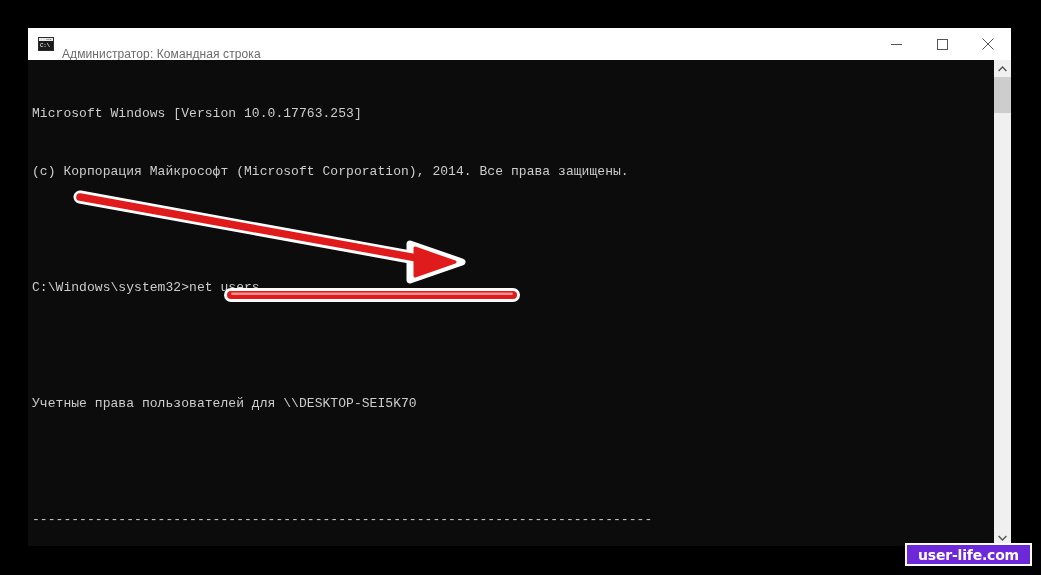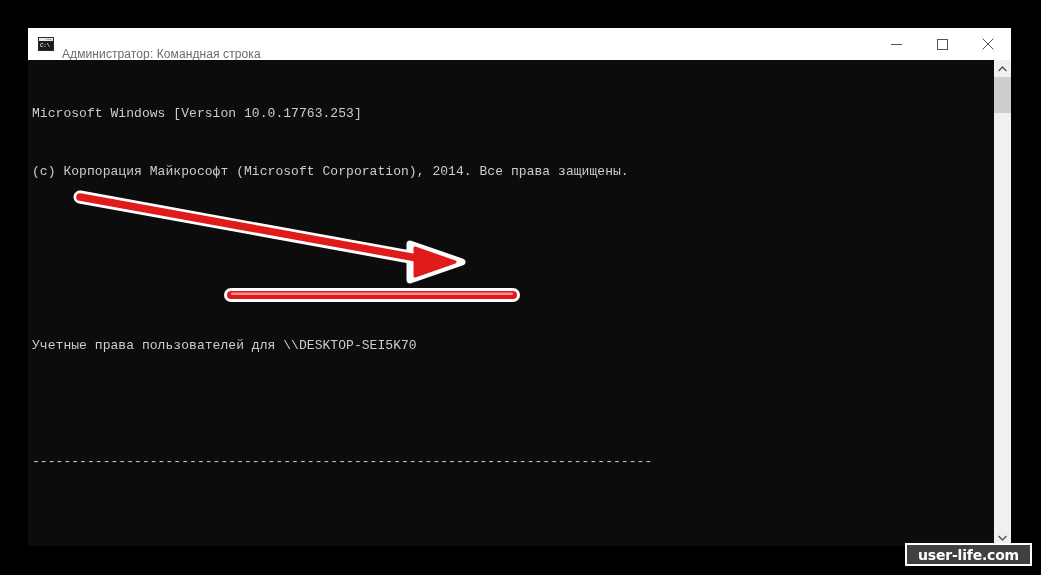--- a/index.html
+++ b/index.html
@@ -165,21 +165,21 @@
     z-index: 5;
   }
 
   
   #watermark {
     position: absolute;
     left: 905px;
     top: 543px;
     width: 127px;
     height: 23px;
-    background: #404040;
+    background: #6d28d9;
     border: 2px solid #ffffff;
     box-sizing: border-box;
     display: flex;
     align-items: center;
     justify-content: center;
     z-index: 8;
   }
   #watermark-text {
     color: #ffffff;
     font-family: "DejaVu Sans", sans-serif;
@@ -219,20 +219,21 @@
         </svg>
       </div>
     </div>
   </div>
 
   <div id="console-area">
     <div id="console-text">
       <div class="con-line">Microsoft Windows [Version 10.0.17763.253]</div>
       <div class="con-line">(c) Корпорация Майкрософт (Microsoft Corporation), 2014. Все права защищены.</div>
       <div class="con-line"></div>
+      <div class="con-line">C:\Windows\system32&gt;net users</div>
       <div class="con-line"></div>
       <div class="con-line">Учетные права пользователей для \\DESKTOP-SEI5K70</div>
       <div class="con-line"></div>
       <div class="con-line">-------------------------------------------------------------------------------</div>
       
       
       
       
       
       

